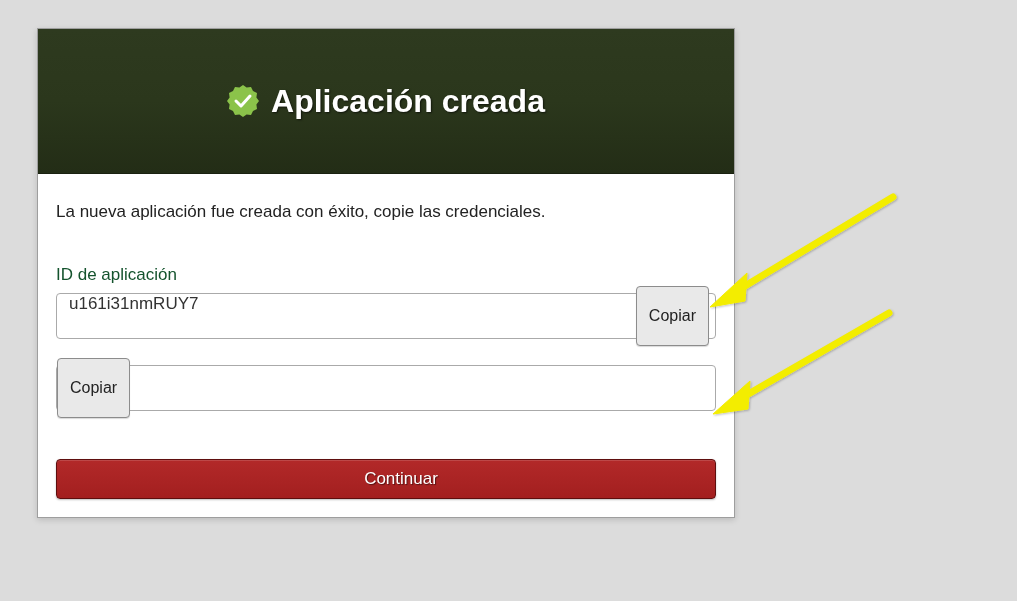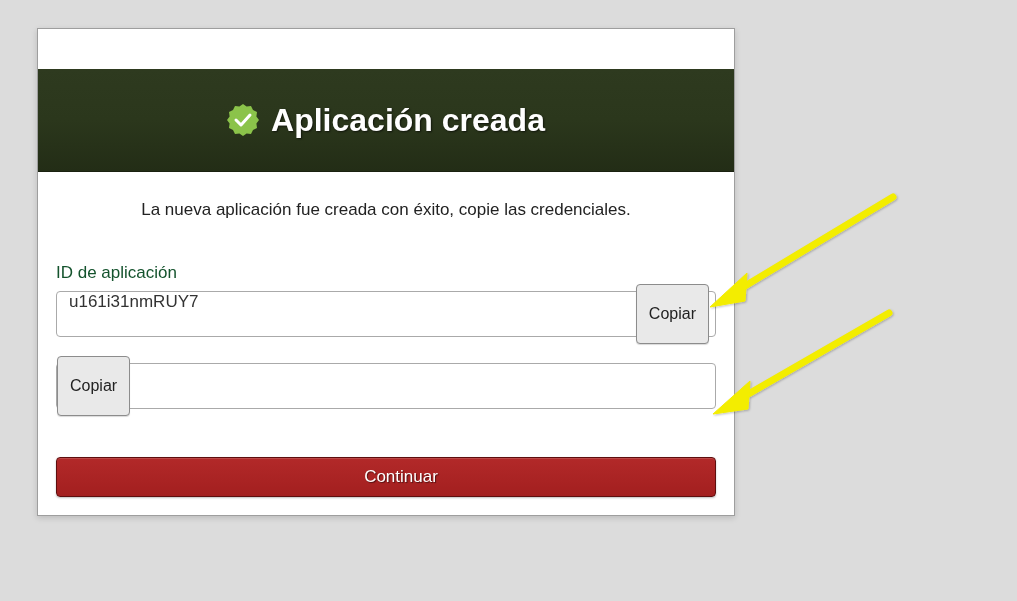--- a/index.html
+++ b/index.html
@@ -18,44 +18,42 @@
       position: absolute;
       left: 37px;
       top: 28px;
       width: 698px;
       background: #fff;
       border: 1px solid #9e9e9e;
       box-shadow: 0 2px 6px rgba(0,0,0,0.15);
     }
     .modal-header {
       background: linear-gradient(to bottom, #2e3a1f 0%, #2b371c 50%, #232d16 100%);
-      height: 103px;
+      height: 145px;
       display: flex;
       align-items: center;
       justify-content: center;
       gap: 12px;
       border-bottom: 1px solid #1a2110;
-      margin-top: 40px;
     }
     .modal-header .title {
       color: #ffffff;
       font-size: 32px;
       font-weight: bold;
       text-shadow: 1px 1px 2px rgba(0,0,0,0.6);
     }
     .check-icon svg {
       width: 32px;
       height: 32px;
       display: block;
     }
     .modal-body {
       padding: 28px 18px 18px 18px;
     }
     .subtitle {
-      text-align: center;
       font-size: 17px;
       color: #222;
       margin-bottom: 30px;
     }
     .field-block {
       margin-bottom: 26px;
     }
     .field-label {
       font-size: 17px;
       color: #14532d;

